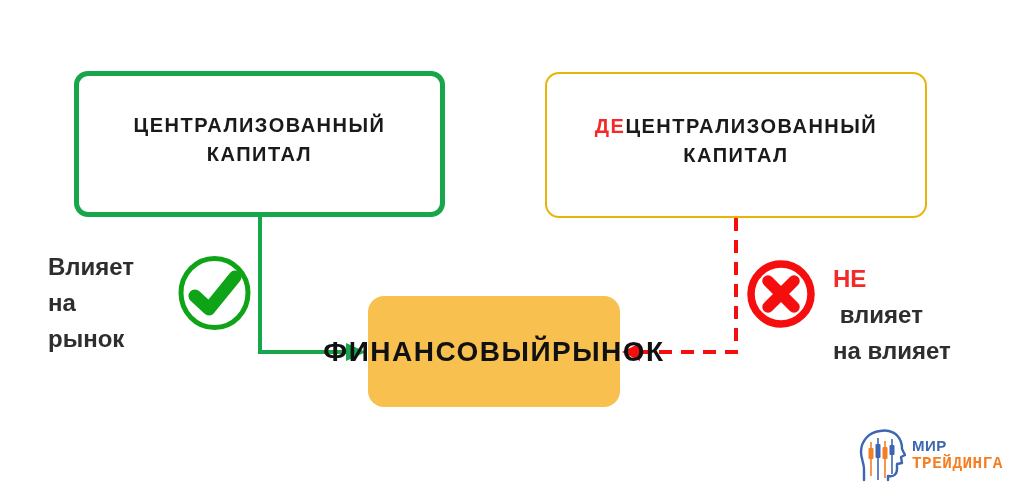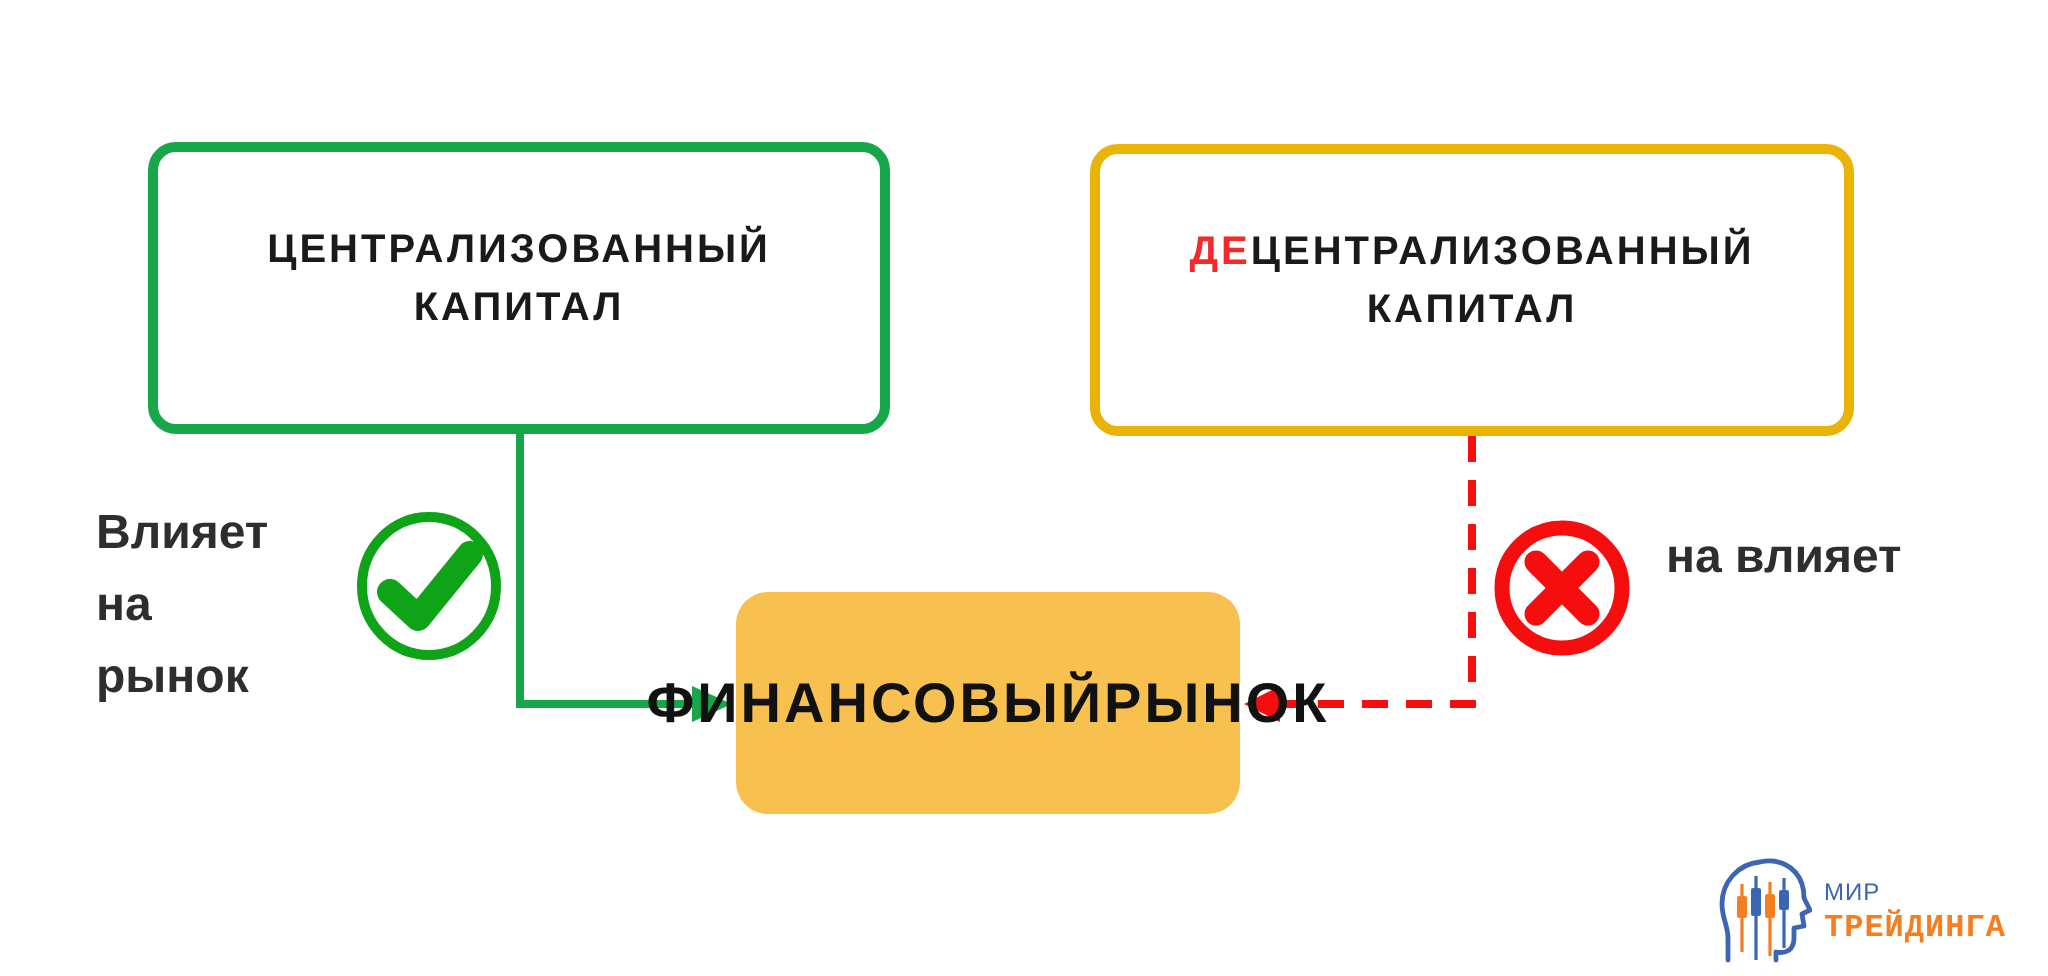--- a/index.html
+++ b/index.html
@@ -19,21 +19,21 @@
     text-align:center;
     padding-bottom:8px;
     box-sizing:border-box;
   }
   .cap-box .title-line{
     display:block;
     font-size:20px;line-height:29px;font-weight:800;
     letter-spacing:1.5px;color:#1a1a1a;
   }
   #box-centralized{left:74px;top:71px;width:371px;height:146px;border:5px solid #17A74A;}
-  #box-decentralized{left:545px;top:72px;width:382px;height:146px;border:5px solid #eab308;}
+  #box-decentralized{left:545px;top:72px;width:382px;height:146px;border:2px solid #eab308;}
   .red-prefix{color:#F42A2A;}
 
   
   #box-financial{
     position:absolute;left:368px;top:296px;width:252px;height:111px;
     background:#F7C04F;border-radius:16px;
     display:flex;flex-direction:row;justify-content:center;align-items:center;
     text-align:center;box-sizing:border-box;
   }
   #box-financial .title-line{
@@ -56,21 +56,21 @@
   .icon-abs{position:absolute;}
   #check-icon{left:176px;top:254px;}
   #cross-icon{left:744px;top:257px;}
 
   
   #logo{
     position:absolute;left:858px;top:428px;
     display:flex;align-items:center;gap:6px;
   }
   #logo .logo-text{display:flex;flex-direction:column;justify-content:center;}
-  #logo .logo-line1{font-size:12px;font-weight:400;letter-spacing:0.5px;color:#3D66B2;line-height:18px;}
+  #logo .logo-line1{font-size:15px;font-weight:700;letter-spacing:0.5px;color:#3D66B2;line-height:18px;}
   #logo .logo-line2{font-size:16px;font-weight:800;letter-spacing:0.5px;color:#F57E22;line-height:18px;font-family:Liberation Mono, monospace;}
 </style>
 </head>
 <body>
 
 <div class="canvas">
 
   <svg class="svg-layer" width="1024" height="488" viewBox="0 0 1024 488">
     <path d="M260 217 L260 352 L348 352" fill="none" stroke-width="4" stroke="#17A74A"></path>
     <polygon points="346,343 366,352 346,361" fill="#17A74A"></polygon>
@@ -93,20 +93,21 @@
     <span class="title-line">РЫНОК</span>
   </div>
 
   <div class="side-label" id="label-affects">
     <span>Влияет</span>
     <span>на</span>
     <span>рынок</span>
   </div>
 
   <div class="side-label" id="label-not-affects">
+    <span class="inline-line"><span class="red-prefix">НЕ</span><span> влияет</span></span>
     <span class="inline-line">на влияет</span>
   </div>
 
   <svg class="icon-abs" id="check-icon" width="77" height="78" viewBox="0 0 77 78">
     <ellipse cx="38.5" cy="39" rx="33.5" ry="34.5" fill="none" stroke-width="5" stroke="#0FA418"></ellipse>
     <path d="M19 42 L33 55 L59 23" fill="none" stroke-width="13" stroke-linecap="round" stroke-linejoin="round" stroke="#0FA418"></path>
   </svg>
 
   <svg class="icon-abs" id="cross-icon" width="74" height="74" viewBox="0 0 74 74">
     <circle cx="37" cy="37" r="30" fill="none" stroke-width="7.5" stroke="#F60D0D"></circle>

